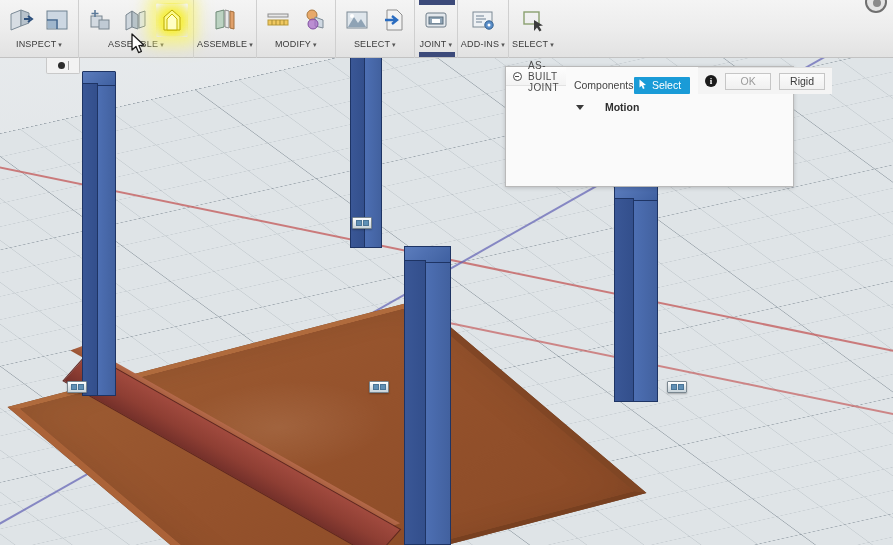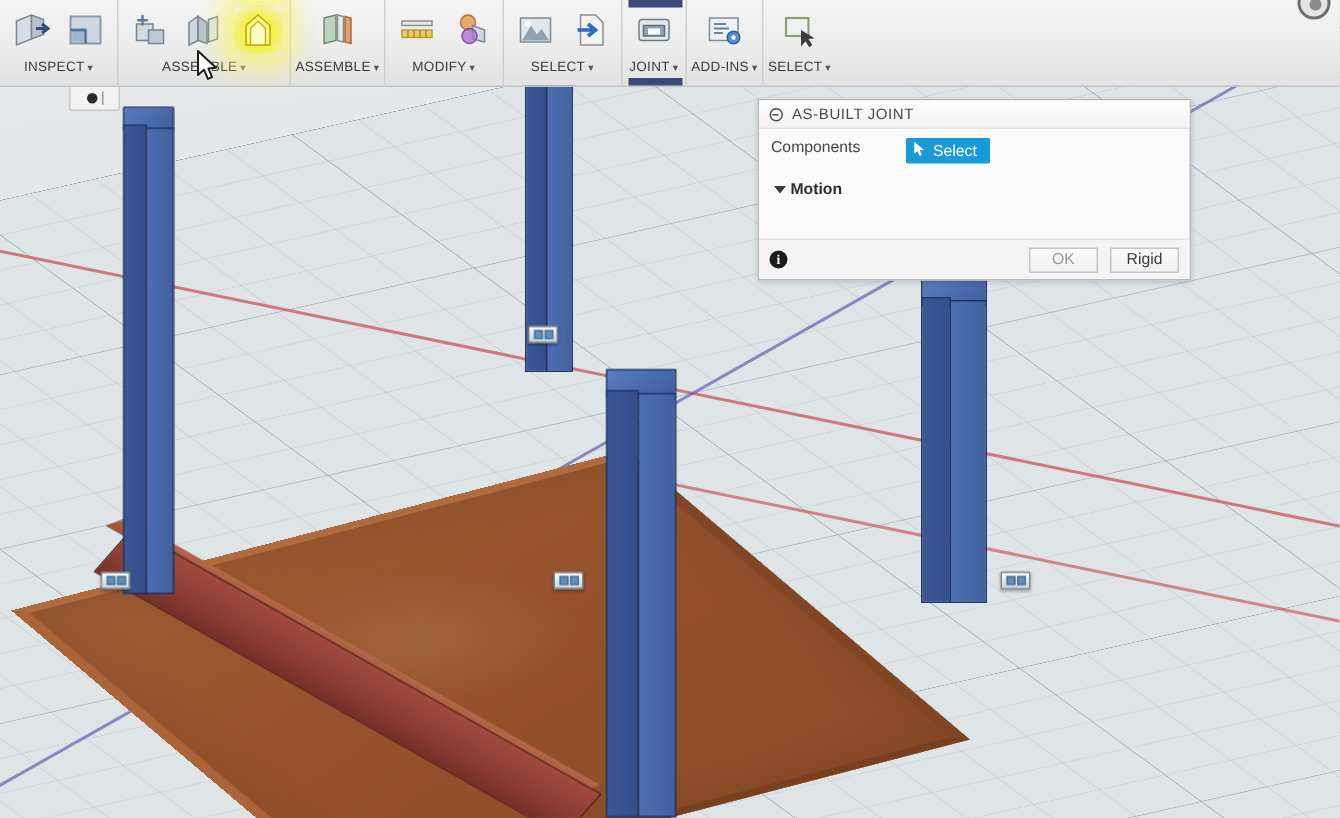--- a/index.html
+++ b/index.html
@@ -200,56 +200,56 @@
   }
 
   
   #dialog {
     position: absolute; left: 505px; top: 66px;
     width: 289px; height: 121px;
     background: #fafafa;
     border: 1px solid #b9b9b9;
     box-shadow: 0 1px 4px rgba(0,0,0,0.18);
     z-index: 50;
-    display: flex; flex-direction: column;
+    display: flex; flex-direction: row;
     font-size: 11px; color: #3c3c3c;
   }
   .dlg-title {
     height: 19px; display: flex; align-items: center; gap: 6px;
     padding: 0 7px;
     background: linear-gradient(180deg,#fdfdfd,#f3f3f3);
     border-bottom: 1px solid #e2e2e2;
   }
   .dlg-title .minus-circle {
     width: 9px; height: 9px; border-radius: 50%;
     background: #fff; border: 1.4px solid #4a4a4a;
     position: relative; flex: none;
   }
   .dlg-title .minus-circle::after {
     content: ""; position: absolute; left: 1.4px; top: 3px;
     width: 4px; height: 1.4px; background: #4a4a4a;
   }
   .dlg-title-text { font-size: 10px; color: #4a4a4a; letter-spacing: .4px; }
 
   .dlg-body { flex: 1; padding: 6px 8px 0 8px; }
-  .row { display: flex; align-items: flex-start; height: 24px; gap: 30px; }
+  .row { display: flex; align-items: center; height: 24px; }
   .row .lbl { width: 60px; font-size: 10.5px; color: #444; }
   .select-btn {
     background: #1a9bd7;
     color: #fff;
     height: 17px;
     padding: 0 9px 0 5px;
     display: inline-flex; align-items: center; gap: 4px;
     font-size: 10.5px;
     border: none; border-radius: 1px;
     cursor: pointer;
   }
   .select-btn .cur { display: inline-block; }
   .section-head {
-    display: flex; align-items: center; gap: 3px;
+    display: flex; align-items: center; gap: 21px;
     height: 18px; margin: 1px 0 2px 2px;
   }
   .section-head .tri {
     width: 0; height: 0;
     border-left: 4px solid transparent;
     border-right: 4px solid transparent;
     border-top: 5px solid #3a3a3a;
   }
   .section-head .ttl { font-size: 10.5px; font-weight: bold; color: #2e2e2e; }
 

